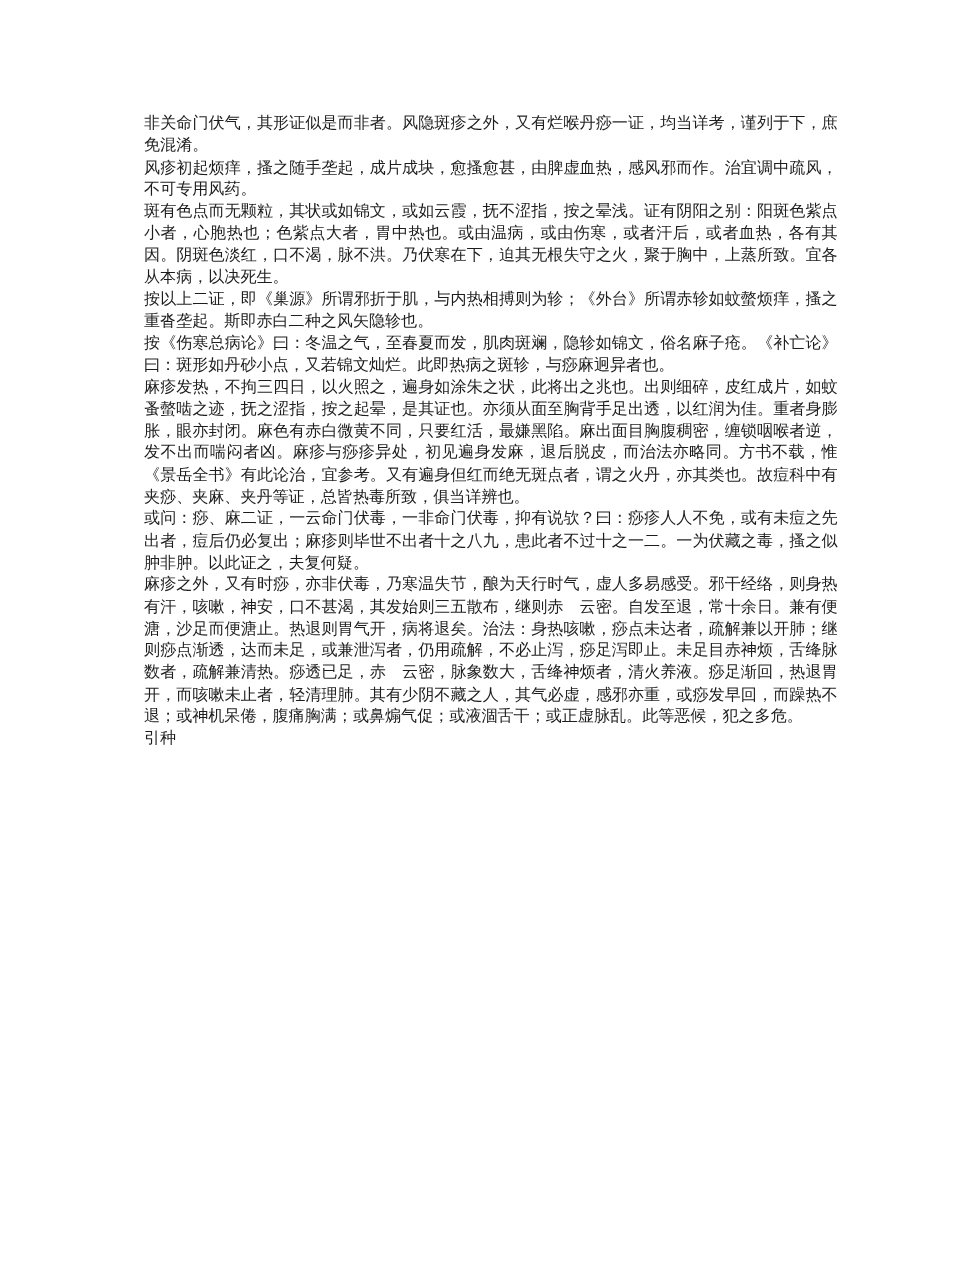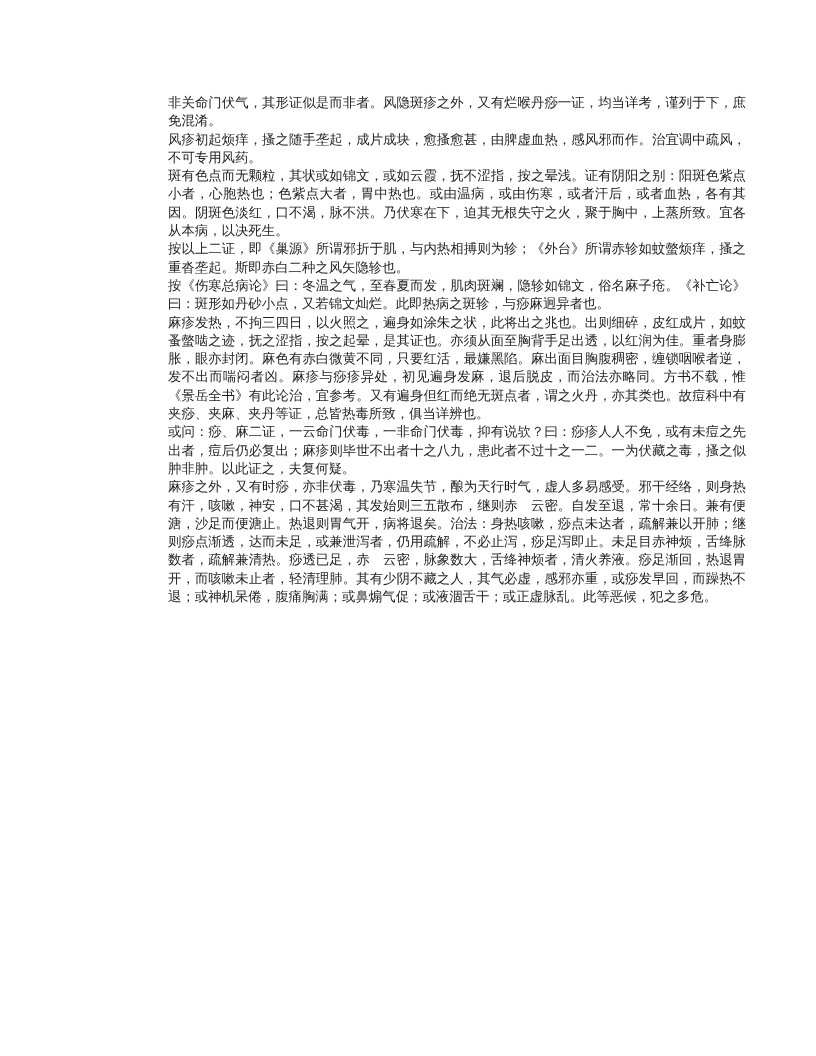--- a/index.html
+++ b/index.html
@@ -7,21 +7,20 @@
     padding: 0;
     background: #ffffff;
   }
   .page {
     position: relative;
     width: 736px;
     height: 1056px;
     background: #ffffff;
     overflow: hidden;
     font-family: "Liberation Serif", "DejaVu Serif", serif;
-    margin-left: 48px;
   }
   .doc {
     position: absolute;
     left: 120px;
     top: 94px;
     width: 578px;
     color: #1d1d1d;
     font-size: 13.4px;
     line-height: 18.3px;
     text-align: justify;
@@ -46,14 +45,15 @@
   <div class="doc" id="doc-body">
 
     <p>非关命门伏气，其形证似是而非者。风隐斑疹之外，又有烂喉丹痧一证，均当详考，谨列于下，庶免混淆。</p>
       <p>风疹初起烦痒，搔之随手垄起，成片成块，愈搔愈甚，由脾虚血热，感风邪而作。治宜调中疏风，不可专用风药。</p>
       <p>斑有色点而无颗粒，其状或如锦文，或如云霞，抚不涩指，按之晕浅。证有阴阳之别：阳斑色紫点小者，心胞热也；色紫点大者，胃中热也。或由温病，或由伤寒，或者汗后，或者血热，各有其因。阴斑色淡红，口不渴，脉不洪。乃伏寒在下，迫其无根失守之火，聚于胸中，上蒸所致。宜各从本病，以决死生。</p>
       <p>按以上二证，即《巢源》所谓邪折于肌，与内热相搏则为轸；《外台》所谓赤轸如蚊螫烦痒，搔之重沓垄起。斯即赤白二种之风矢隐轸也。</p>
       <p>按《伤寒总病论》曰：冬温之气，至春夏而发，肌肉斑斓，隐轸如锦文，俗名麻子疮。《补亡论》曰：斑形如丹砂小点，又若锦文灿烂。此即热病之斑轸，与痧麻迥异者也。</p>
       <p>麻疹发热，不拘三四日，以火照之，遍身如涂朱之状，此将出之兆也。出则细碎，皮红成片，如蚊蚤螫啮之迹，抚之涩指，按之起晕，是其证也。亦须从面至胸背手足出透，以红润为佳。重者身膨胀，眼亦封闭。麻色有赤白微黄不同，只要红活，最嫌黑陷。麻出面目胸腹稠密，缠锁咽喉者逆，发不出而喘闷者凶。麻疹与痧疹异处，初见遍身发麻，退后脱皮，而治法亦略同。方书不载，惟《景岳全书》有此论治，宜参考。又有遍身但红而绝无斑点者，谓之火丹，亦其类也。故痘科中有夹痧、夹麻、夹丹等证，总皆热毒所致，俱当详辨也。</p>
       <p>或问：痧、麻二证，一云命门伏毒，一非命门伏毒，抑有说欤？曰：痧疹人人不免，或有未痘之先出者，痘后仍必复出；麻疹则毕世不出者十之八九，患此者不过十之一二。一为伏藏之毒，搔之似肿非肿。以此证之，夫复何疑。</p>
       <p>麻疹之外，又有时痧，亦非伏毒，乃寒温失节，酿为天行时气，虚人多易感受。邪干经络，则身热有汗，咳嗽，神安，口不甚渴，其发始则三五散布，继则赤　云密。自发至退，常十余日。兼有便溏，沙足而便溏止。热退则胃气开，病将退矣。治法：身热咳嗽，痧点未达者，疏解兼以开肺；继则痧点渐透，达而未足，或兼泄泻者，仍用疏解，不必止泻，痧足泻即止。未足目赤神烦，舌绛脉数者，疏解兼清热。痧透已足，赤　云密，脉象数大，舌绛神烦者，清火养液。痧足渐回，热退胃开，而咳嗽未止者，轻清理肺。其有少阴不藏之人，其气必虚，感邪亦重，或痧发早回，而躁热不退；或神机呆倦，腹痛胸满；或鼻煽气促；或液涸舌干；或正虚脉乱。此等恶候，犯之多危。</p>
+      <p class="footer-heading" id="footer-heading">引种</p>
   </div>
 </div>
 
 </body></html>

